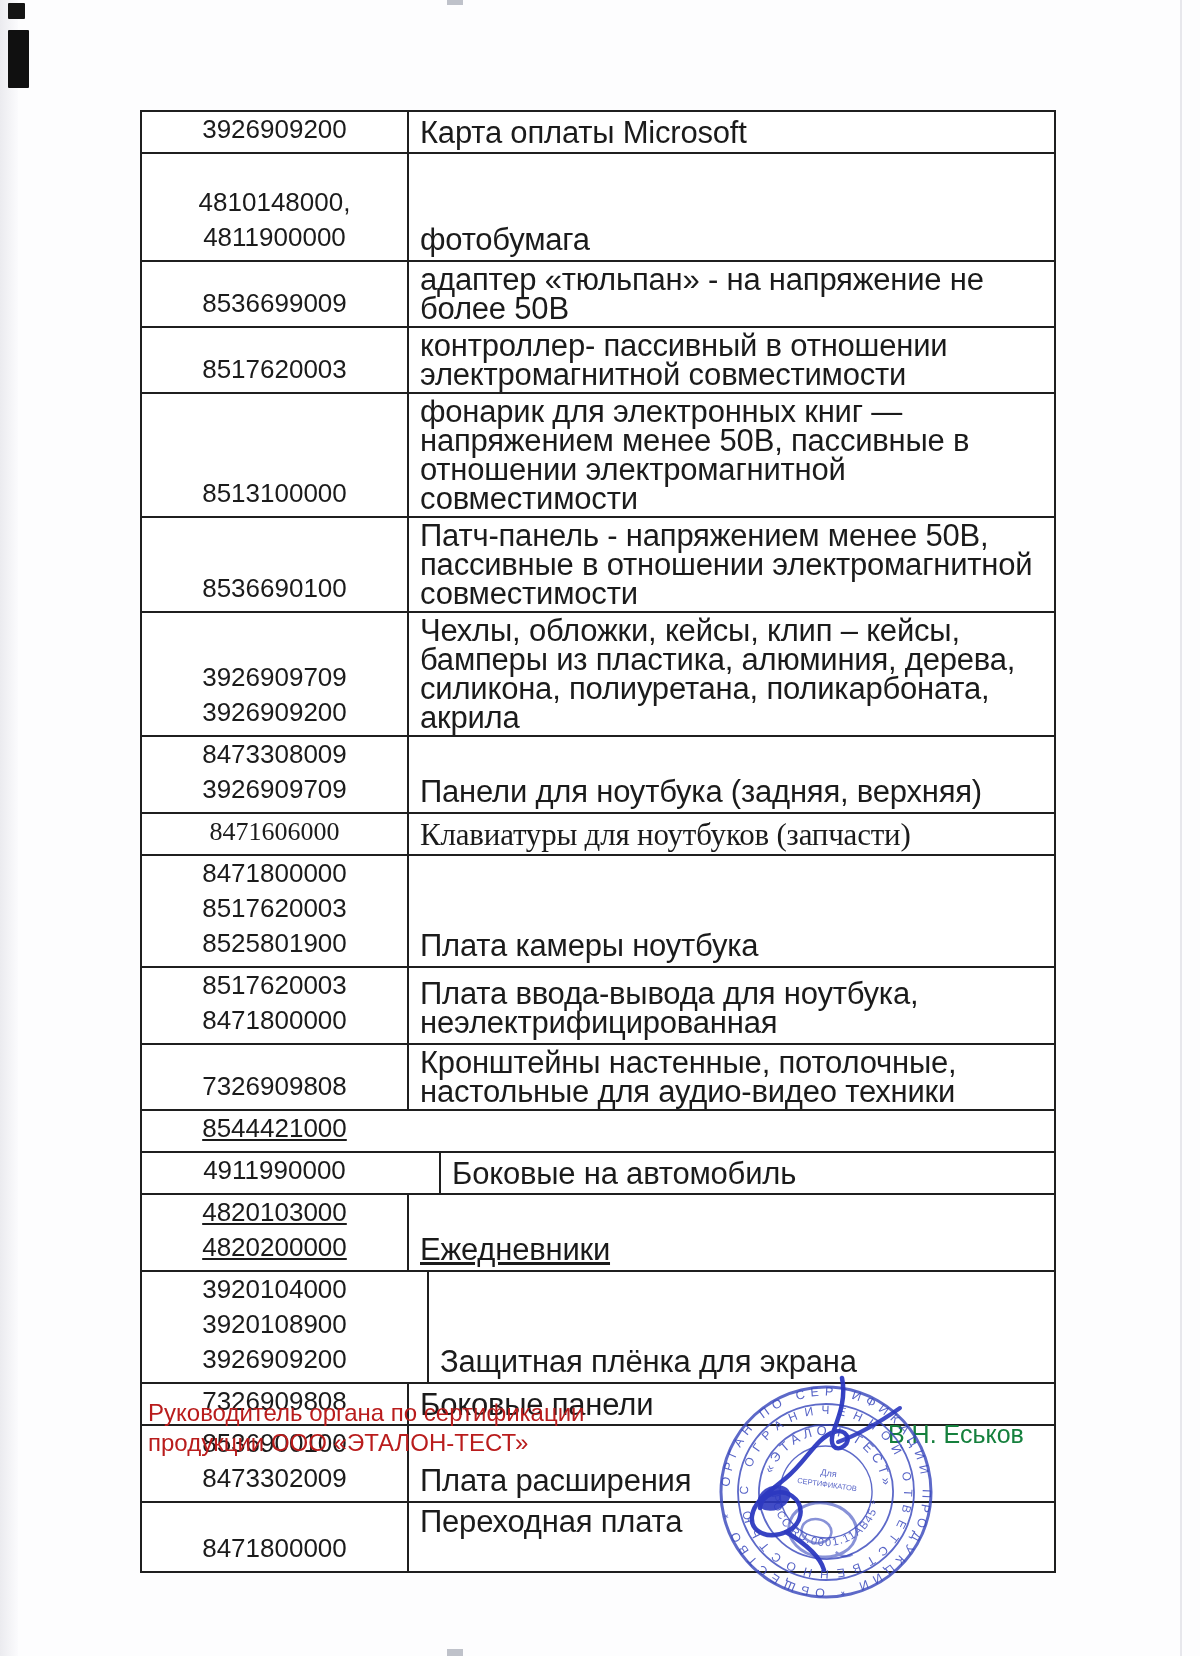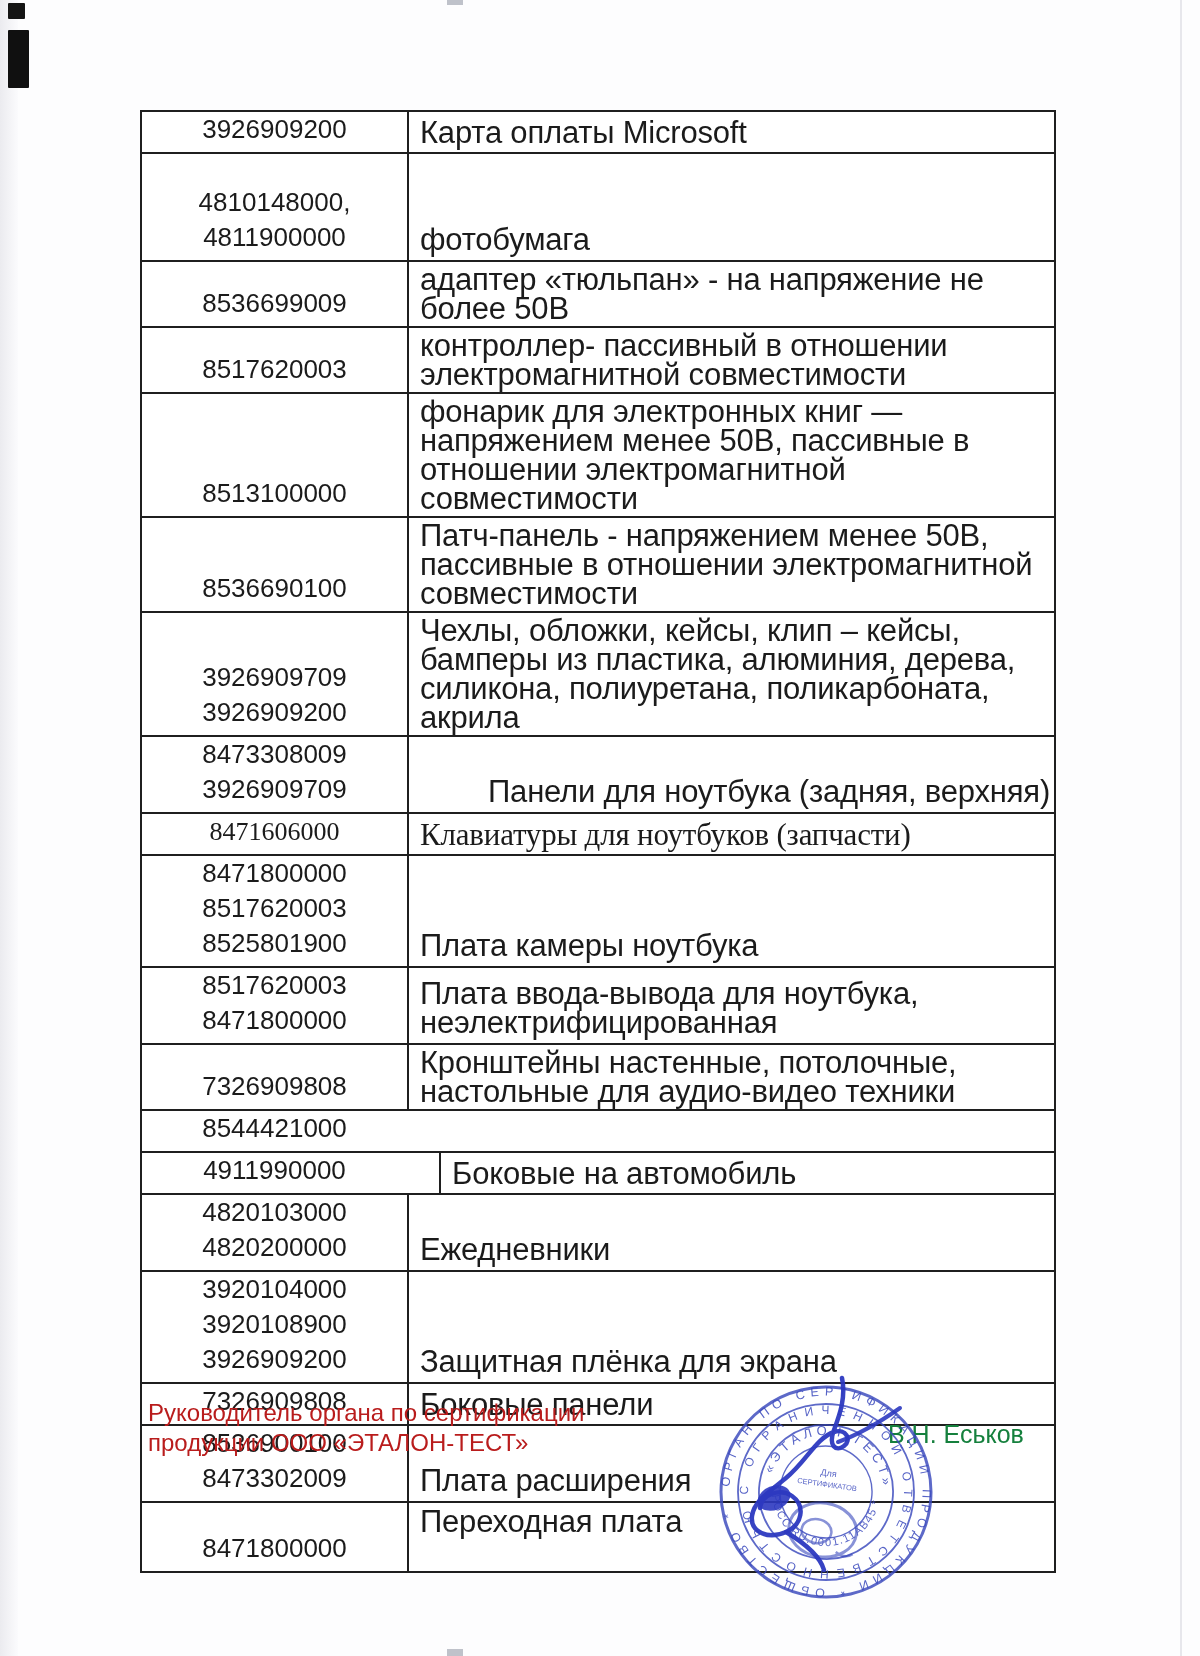--- a/index.html
+++ b/index.html
@@ -103,21 +103,21 @@
       </div>
       <div class="trow" style="min-height: 84px;">
         <div class="cell codes">
           <div>3926909709</div>
           <div>3926909200</div>
         </div>
         <div class="cell desc">
           <span>Чехлы, обложки, кейсы, клип – кейсы, бамперы из пластика, алюминия, дерева, силикона, полиуретана, поликарбоната, акрила</span>
         </div>
       </div>
-      <div class="trow" style="min-height: 73px; text-align: right;">
+      <div class="trow" style="min-height: 73px;">
         <div class="cell codes">
           <div>8473308009</div>
           <div>3926909709</div>
         </div>
         <div class="cell desc v-end">
           <span>Панели для ноутбука (задняя, верхняя)</span>
         </div>
       </div>
       <div class="trow" style="min-height: 36px; font-family: Liberation Serif, serif;">
         <div class="cell codes">
@@ -147,43 +147,43 @@
         </div>
       </div>
       <div class="trow" style="min-height: 58px;">
         <div class="cell codes">
           <div>7326909808</div>
         </div>
         <div class="cell desc">
           <span>Кронштейны настенные, потолочные, настольные для аудио-видео техники</span>
         </div>
       </div>
-      <div class="trow" style="min-height: 36px;">
+      <div class="trow" style="min-height: 36px; text-decoration: underline;">
         <div class="cell codes">
           <div>8544421000</div>
         </div>
       </div>
       <div class="trow" style="min-height: 35px; gap: 32px;">
         <div class="cell codes">
           <div>4911990000</div>
         </div>
         <div class="cell desc">
           <span>Боковые на автомобиль</span>
         </div>
       </div>
-      <div class="trow" style="min-height: 73px;">
+      <div class="trow" style="min-height: 73px; text-decoration: underline;">
         <div class="cell codes">
           <div>4820103000</div>
           <div>4820200000</div>
         </div>
         <div class="cell desc v-end">
           <span>Ежедневники</span>
         </div>
       </div>
-      <div class="trow" style="min-height: 106px;">
+      <div class="trow" style="min-height: 106px; gap: 20px;">
         <div class="cell codes">
           <div>3920104000</div>
           <div>3920108900</div>
           <div>3926909200</div>
         </div>
         <div class="cell desc v-end">
           <span>Защитная плёнка для экрана</span>
         </div>
       </div>
       <div class="trow" style="min-height: 34px;">

